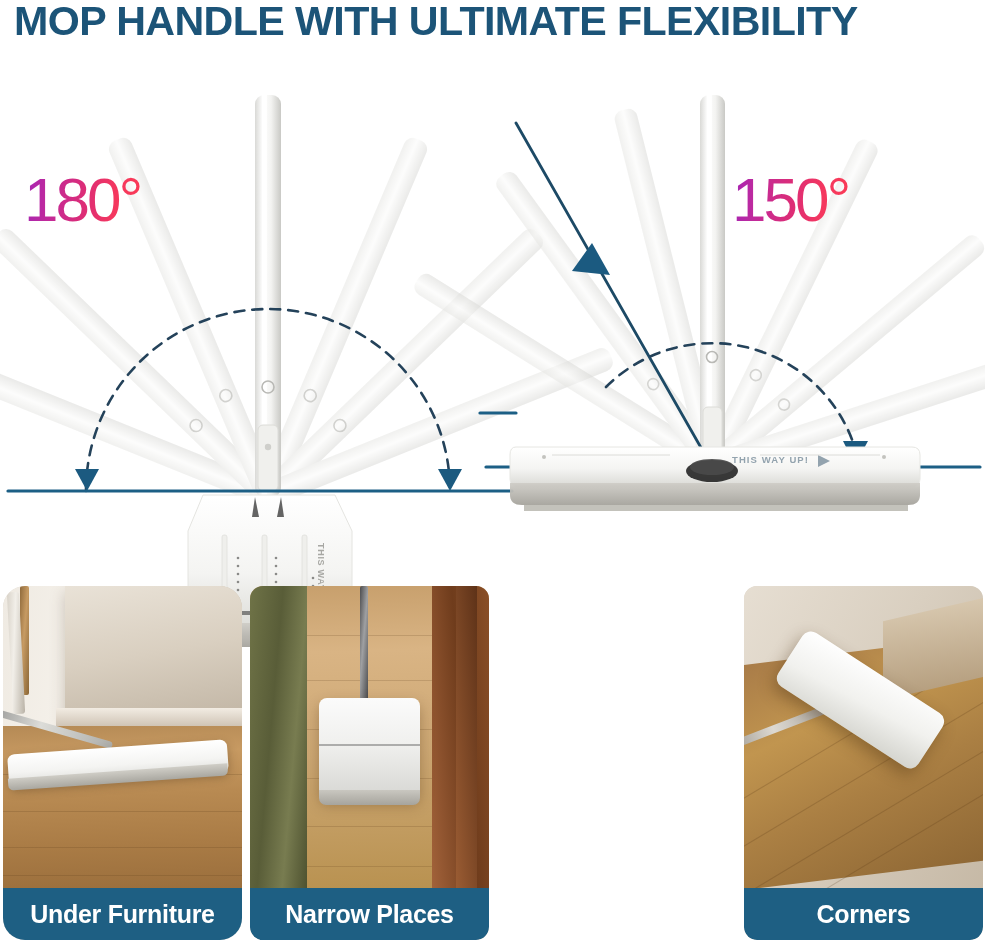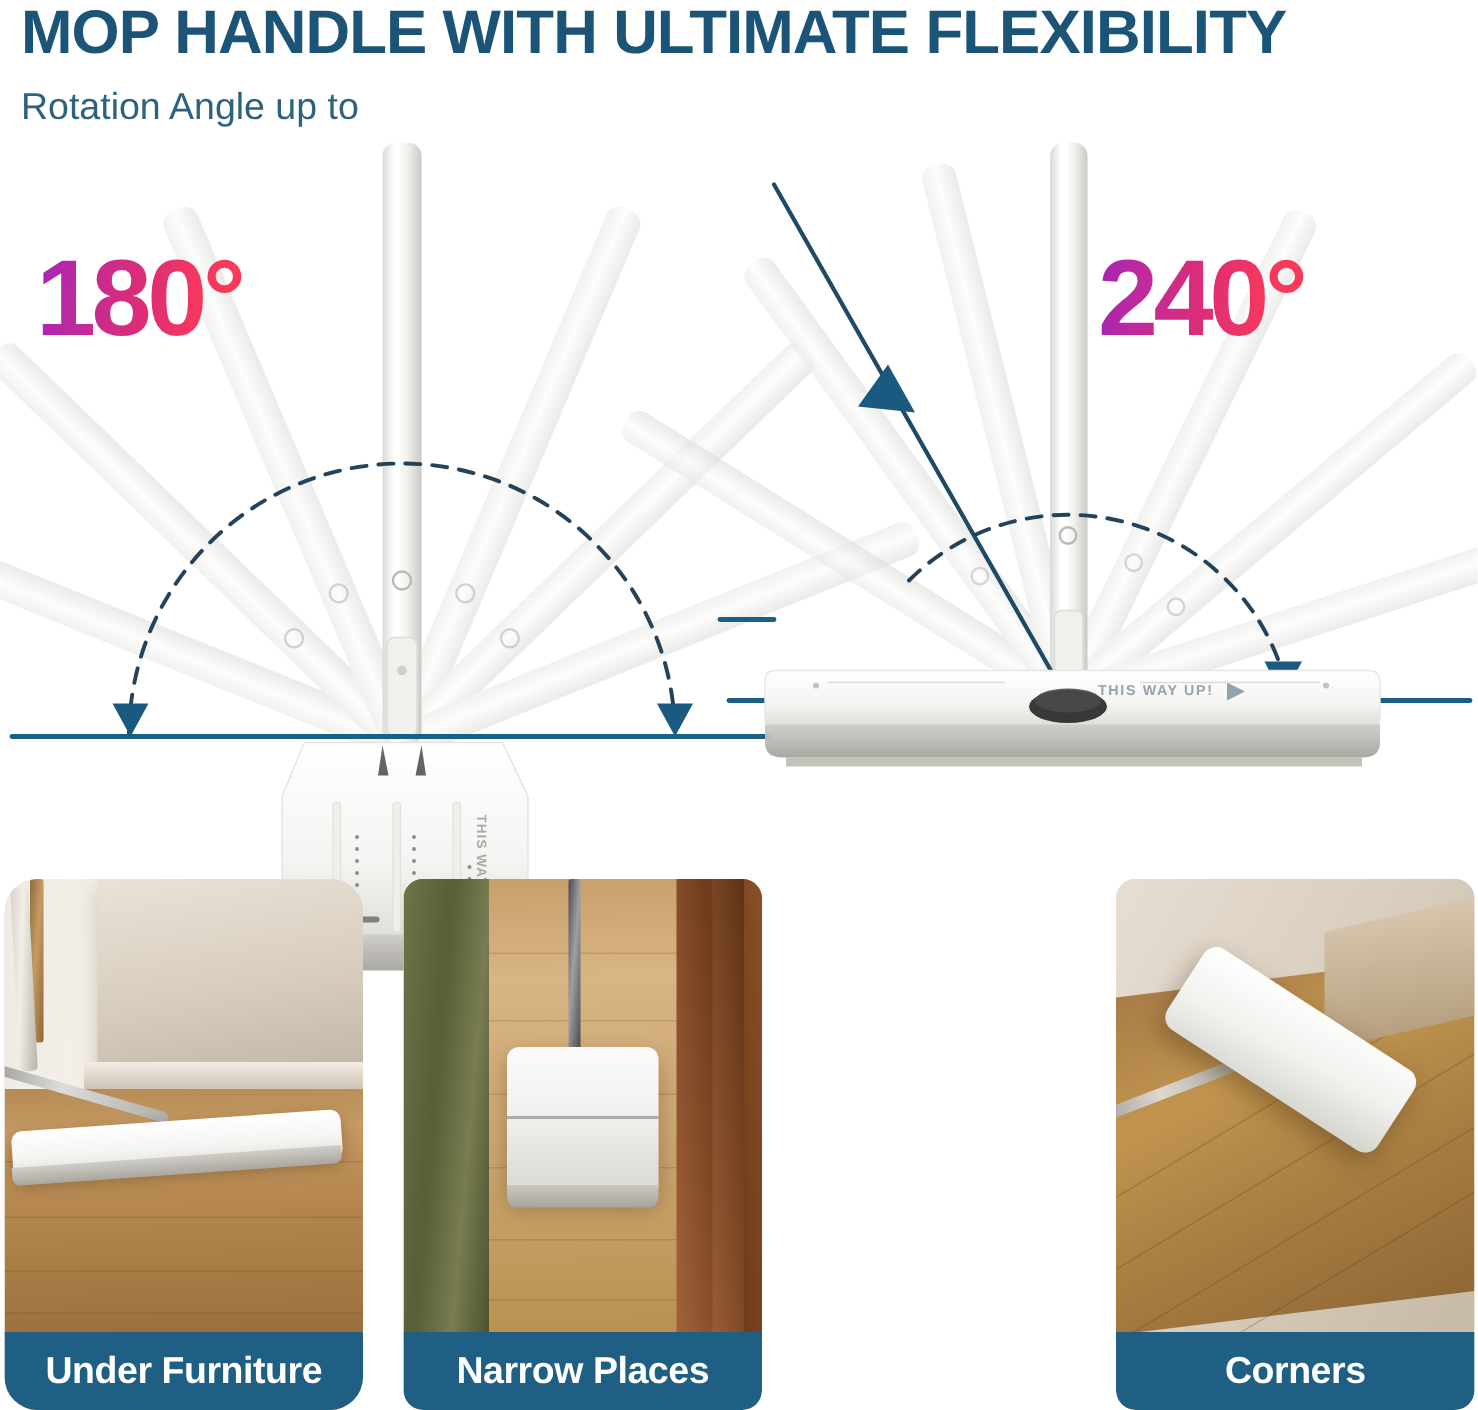--- a/index.html
+++ b/index.html
@@ -23,37 +23,37 @@
   
   .diagrams{ position:absolute; left:0; top:95px; width:985px; height:480px; }
   .diag{ position:absolute; top:0; height:480px; }
   .diag.left{ left:0; width:520px; }
   .diag.right{ left:480px; width:505px; }
 
   .diag svg{ position:absolute; left:0; top:0; width:100%; height:100%; overflow:visible; }
 
   
   .angle-num{
-    position:absolute; font-size:72px; line-height:93px; font-weight:700;
+    position:absolute; font-size:62px; line-height:93px; font-weight:400;
     letter-spacing:-3px;
     background:linear-gradient(95deg,#a224b8 0%,#c02a9c 22%,#dd2d76 52%,#f4375f 76%,#fb3b55 100%);
     -webkit-background-clip:text; background-clip:text; color:transparent;
     -webkit-text-fill-color:transparent;
     z-index:5; white-space:nowrap;
   }
   .angle-num.a180{ left:24px; top:58px; }
   .angle-num.a150{ left:252px; top:58px; }
 
   
   .cards{ position:absolute; left:0; top:586px; width:985px; height:354px; }
   .card{
     position:absolute; top:0; width:239px; height:354px;
     border-radius:13px; overflow:hidden; background:#ded7cd;
   }
-  .card.c0{ left:3px;border-radius:22px; } .card.c1{ left:250px;margin-left:19px; }
+  .card.c0{ left:3px;border-radius:22px; } .card.c1{ left:250px; }
   .card.c2{ left:497px; } .card.c3{ left:744px; }
 
   .card-photo{ position:absolute; left:0; top:0; width:100%; height:304px; overflow:hidden; }
   .card-cap{
     position:absolute; left:0; bottom:0; width:100%; height:52px;
     background:#1e5f83; color:#ffffff;
     display:flex; align-items:center; justify-content:center;
     font-size:25px; font-weight:700; letter-spacing:-0.3px;
     border-radius:0 0 13px 13px;
   }
@@ -145,21 +145,20 @@
   .cn-rod{ left:-8%; top:52%; width:48%; height:8px;
     background:linear-gradient(90deg,#97938c,#ddd9d1 45%,#a29d95);
     border-radius:4px; transform:rotate(-21deg); transform-origin:left center; }
 </style>
 </head>
 <body>
 
 <div class="page">
 
   <div class="hdr-title">MOP HANDLE WITH ULTIMATE FLEXIBILITY</div>
-  <div class="hdr-sub">Rotation Angle up to</div>
 
   <div class="diagrams">
 
     <div class="diag left">
       <svg viewBox="0 0 520 480" preserveAspectRatio="none">
         <defs>
           <linearGradient id="poleG" x1="0" y1="0" x2="1" y2="0">
             <stop offset="0%" stop-color="#d9d9d6"></stop>
             <stop offset="30%" stop-color="#ffffff"></stop>
             <stop offset="62%" stop-color="#f3f3f1"></stop>
@@ -338,21 +337,21 @@
           <polygon points="338,360 338,372 350,366" fill="#93a3ae"></polygon>
           <g stroke="#dcdcd8" stroke-width="1" fill="none">
             <path d="M72 360 L190 360"></path>
               <path d="M280 360 L400 360"></path>
           </g>
           <path d="M30 388 L440 388 L440 400 Q440 410 428 410 L42 410 Q30 410 30 400 Z" fill="url(#padG)" opacity=".95"></path>
           <path d="M44 410 L428 410 L428 416 L44 416 Z" fill="#bdbbb4" opacity=".9"></path>
         </g>
       </svg>
 
-      <div class="angle-num a150">240°</div>
+      <div class="angle-num a150">150°</div>
     </div>
   </div>
 
   <div class="cards">
 
     <div class="card c0">
       <div class="card-photo">
         <div class="ph uf-wall"></div>
         <div class="ph uf-furni"></div>
         <div class="ph uf-furni-edge"></div>

